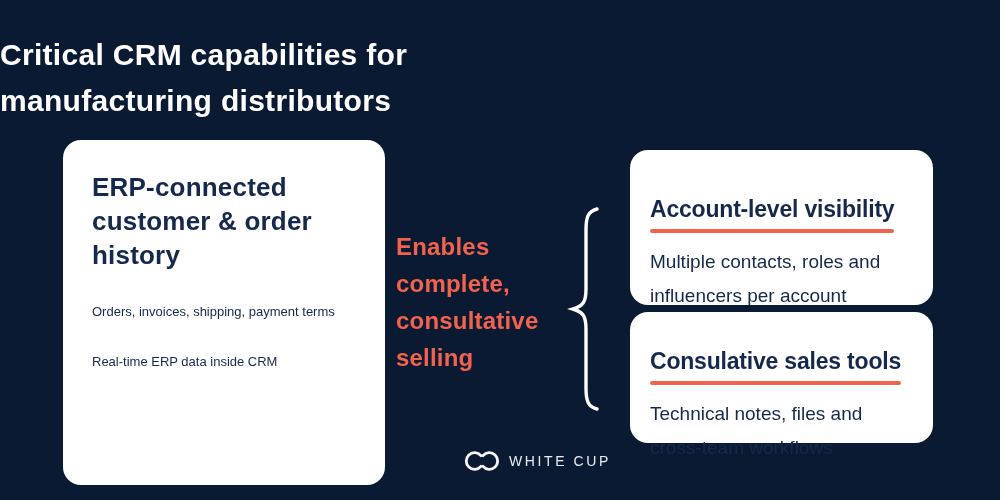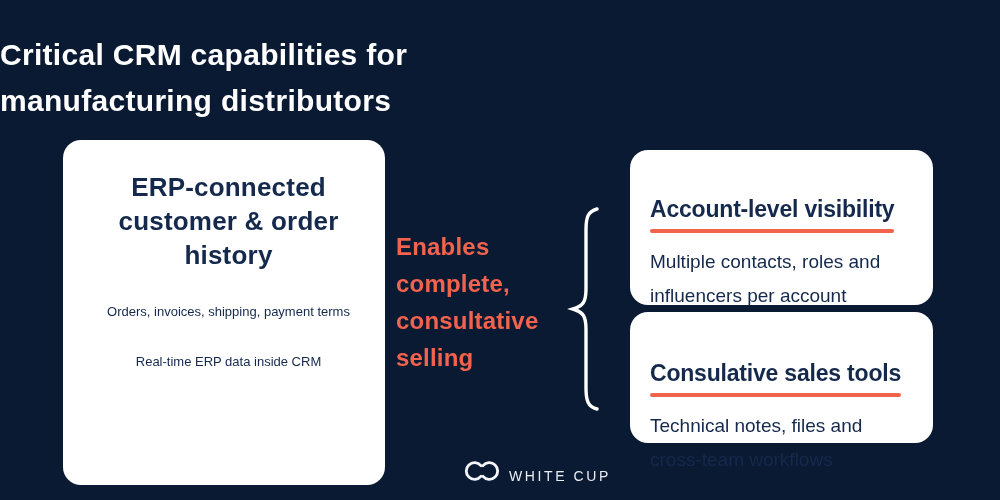--- a/index.html
+++ b/index.html
@@ -37,21 +37,20 @@
     background: var(--card);
     border-radius: 18px;
     color: var(--navy-text);
   }
   .left-card {
     left: 63px;
     top: 140px;
     width: 322px;
     height: 345px;
     padding: 30px 20px 20px 29px;
-    text-align: center;
   }
   .left-card h2 {
     font-size: 26px;
     line-height: 34px;
     font-weight: 700;
     letter-spacing: 0.2px;
     margin-bottom: 26px;
     color: var(--navy-text);
   }
   .left-card p {
@@ -78,21 +77,21 @@
     top: 206px;
     width: 36px;
     height: 206px;
   }
   .right-card {
     left: 630px;
     width: 303px;
     padding: 22px 20px 16px 20px;
   }
   .rc1 { top: 150px; height: 155px; }
-  .rc2 { top: 312px; height: 131px; padding-top: 24px; }
+  .rc2 { top: 312px; height: 131px; padding-top: 12px; }
   .rc-title-wrap { width: fit-content; }
   .right-card h2 {
     font-size: 23px;
     line-height: 29px;
     font-weight: 700;
     letter-spacing: -0.2px;
     white-space: nowrap;
     color: var(--navy-text);
     margin-top: 23px;
   }
@@ -105,23 +104,23 @@
   .right-card p {
     margin-top: 12px;
     font-size: 19px;
     line-height: 34px;
     font-weight: 400;
     color: var(--navy-text);
   }
   .brand {
     position: absolute;
     left: 463px;
-    top: 458px;
+    top: 448px;
     display: flex;
-    align-items: flex-end;
+    align-items: center;
     gap: 9px;
   }
   .brand-name {
     color: var(--logo-text);
     font-size: 14px;
     font-weight: 500;
     letter-spacing: 2.6px;
   }
   .logo-icon { display: block; }
 </style>

